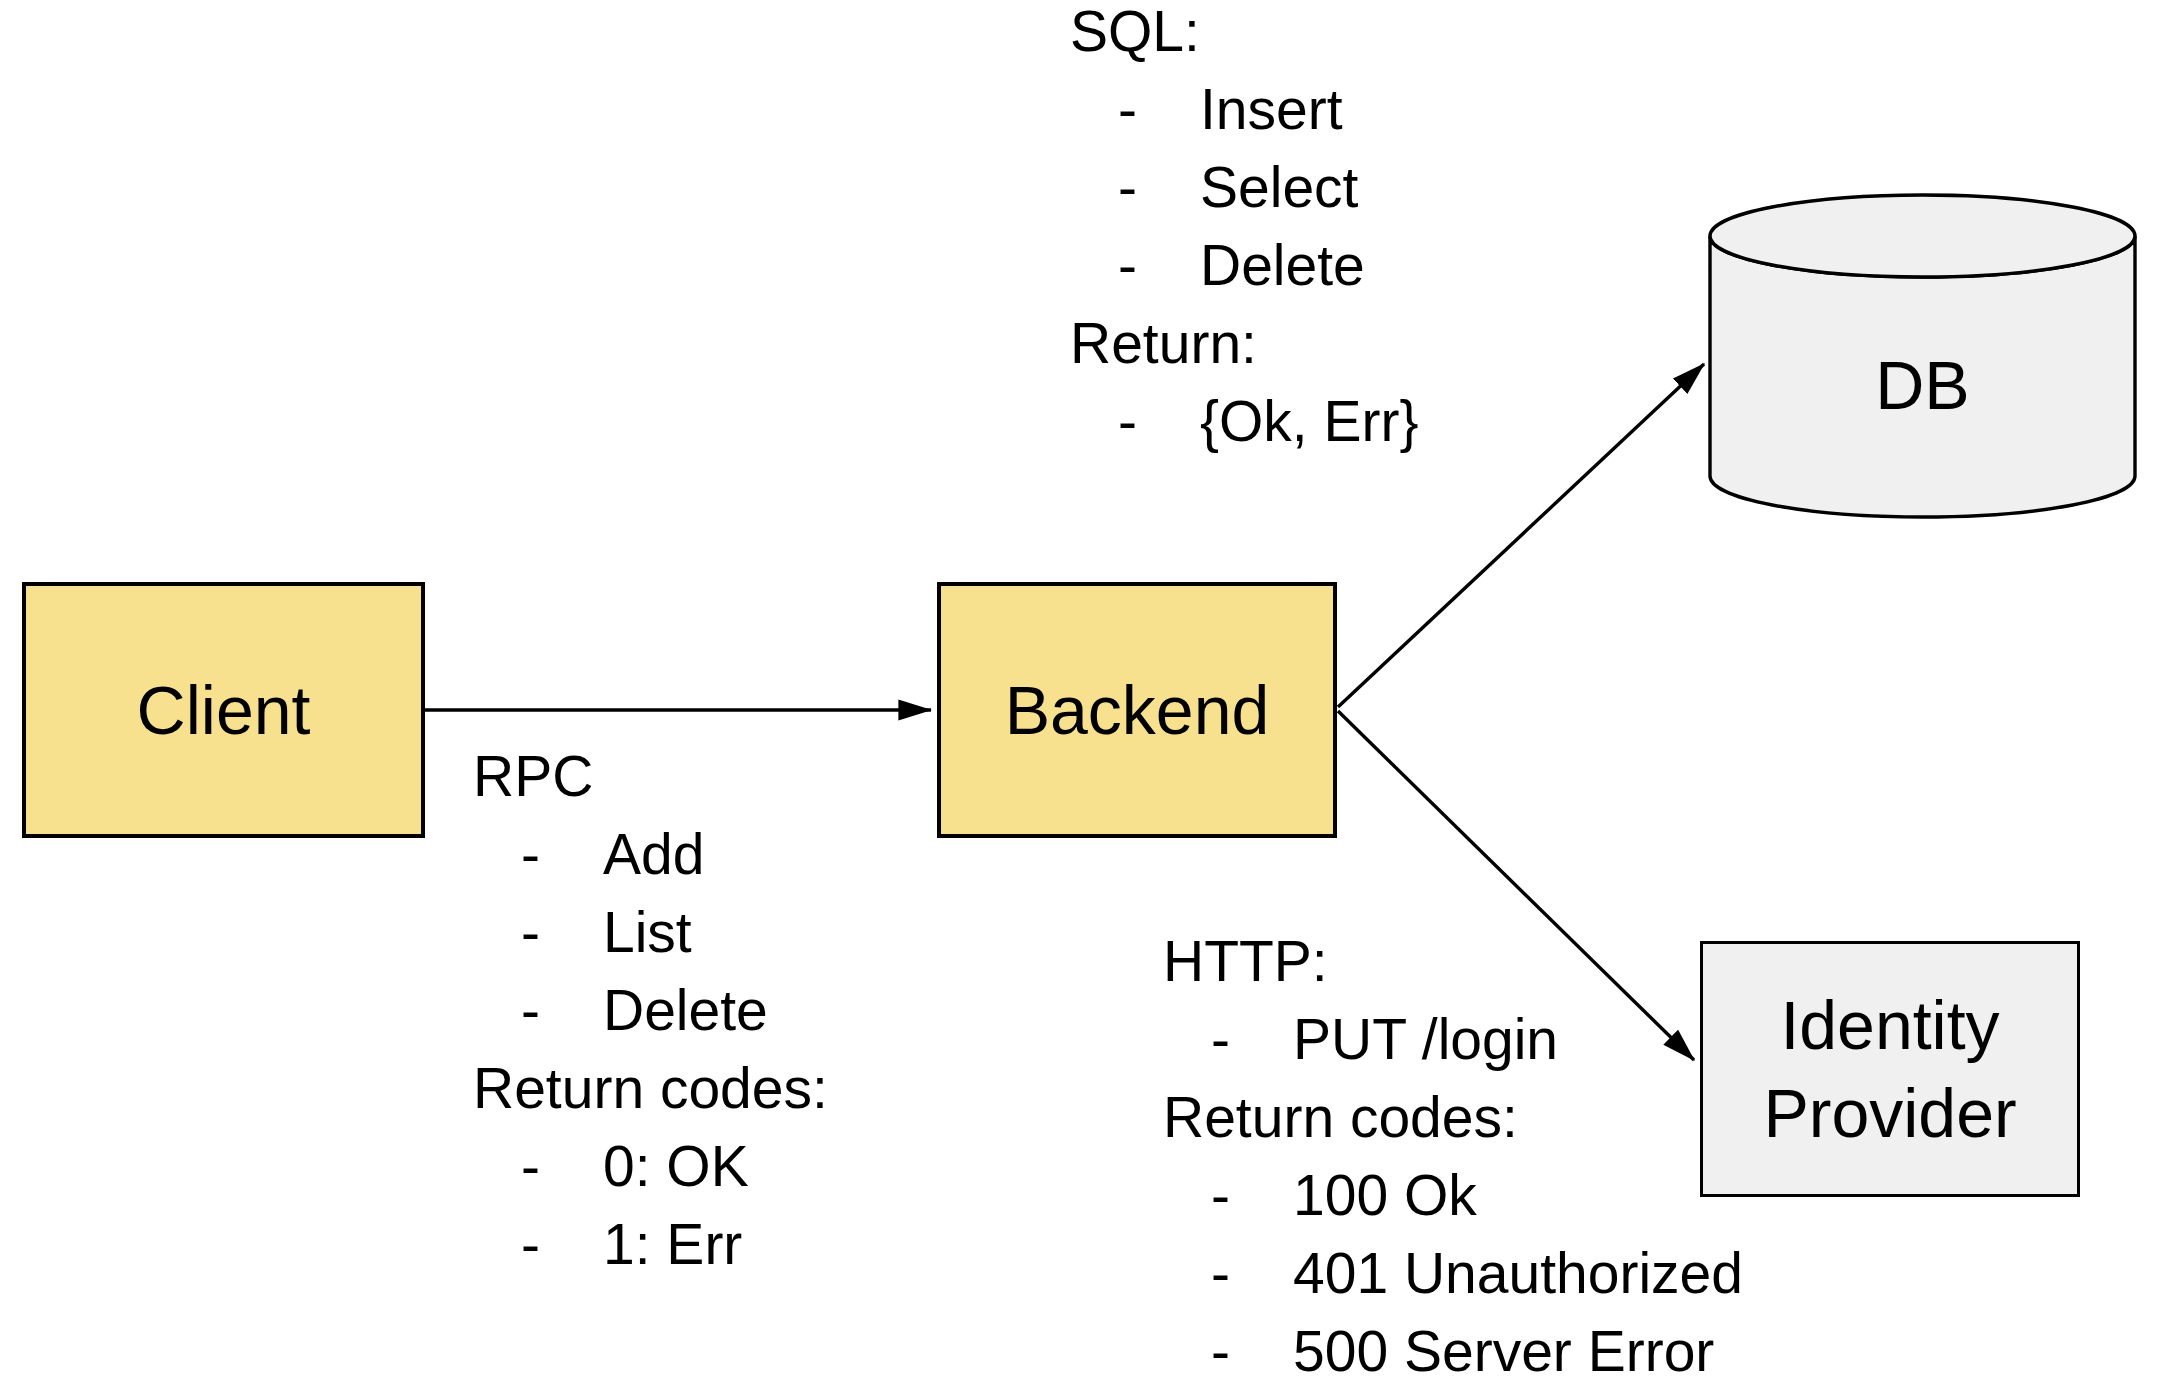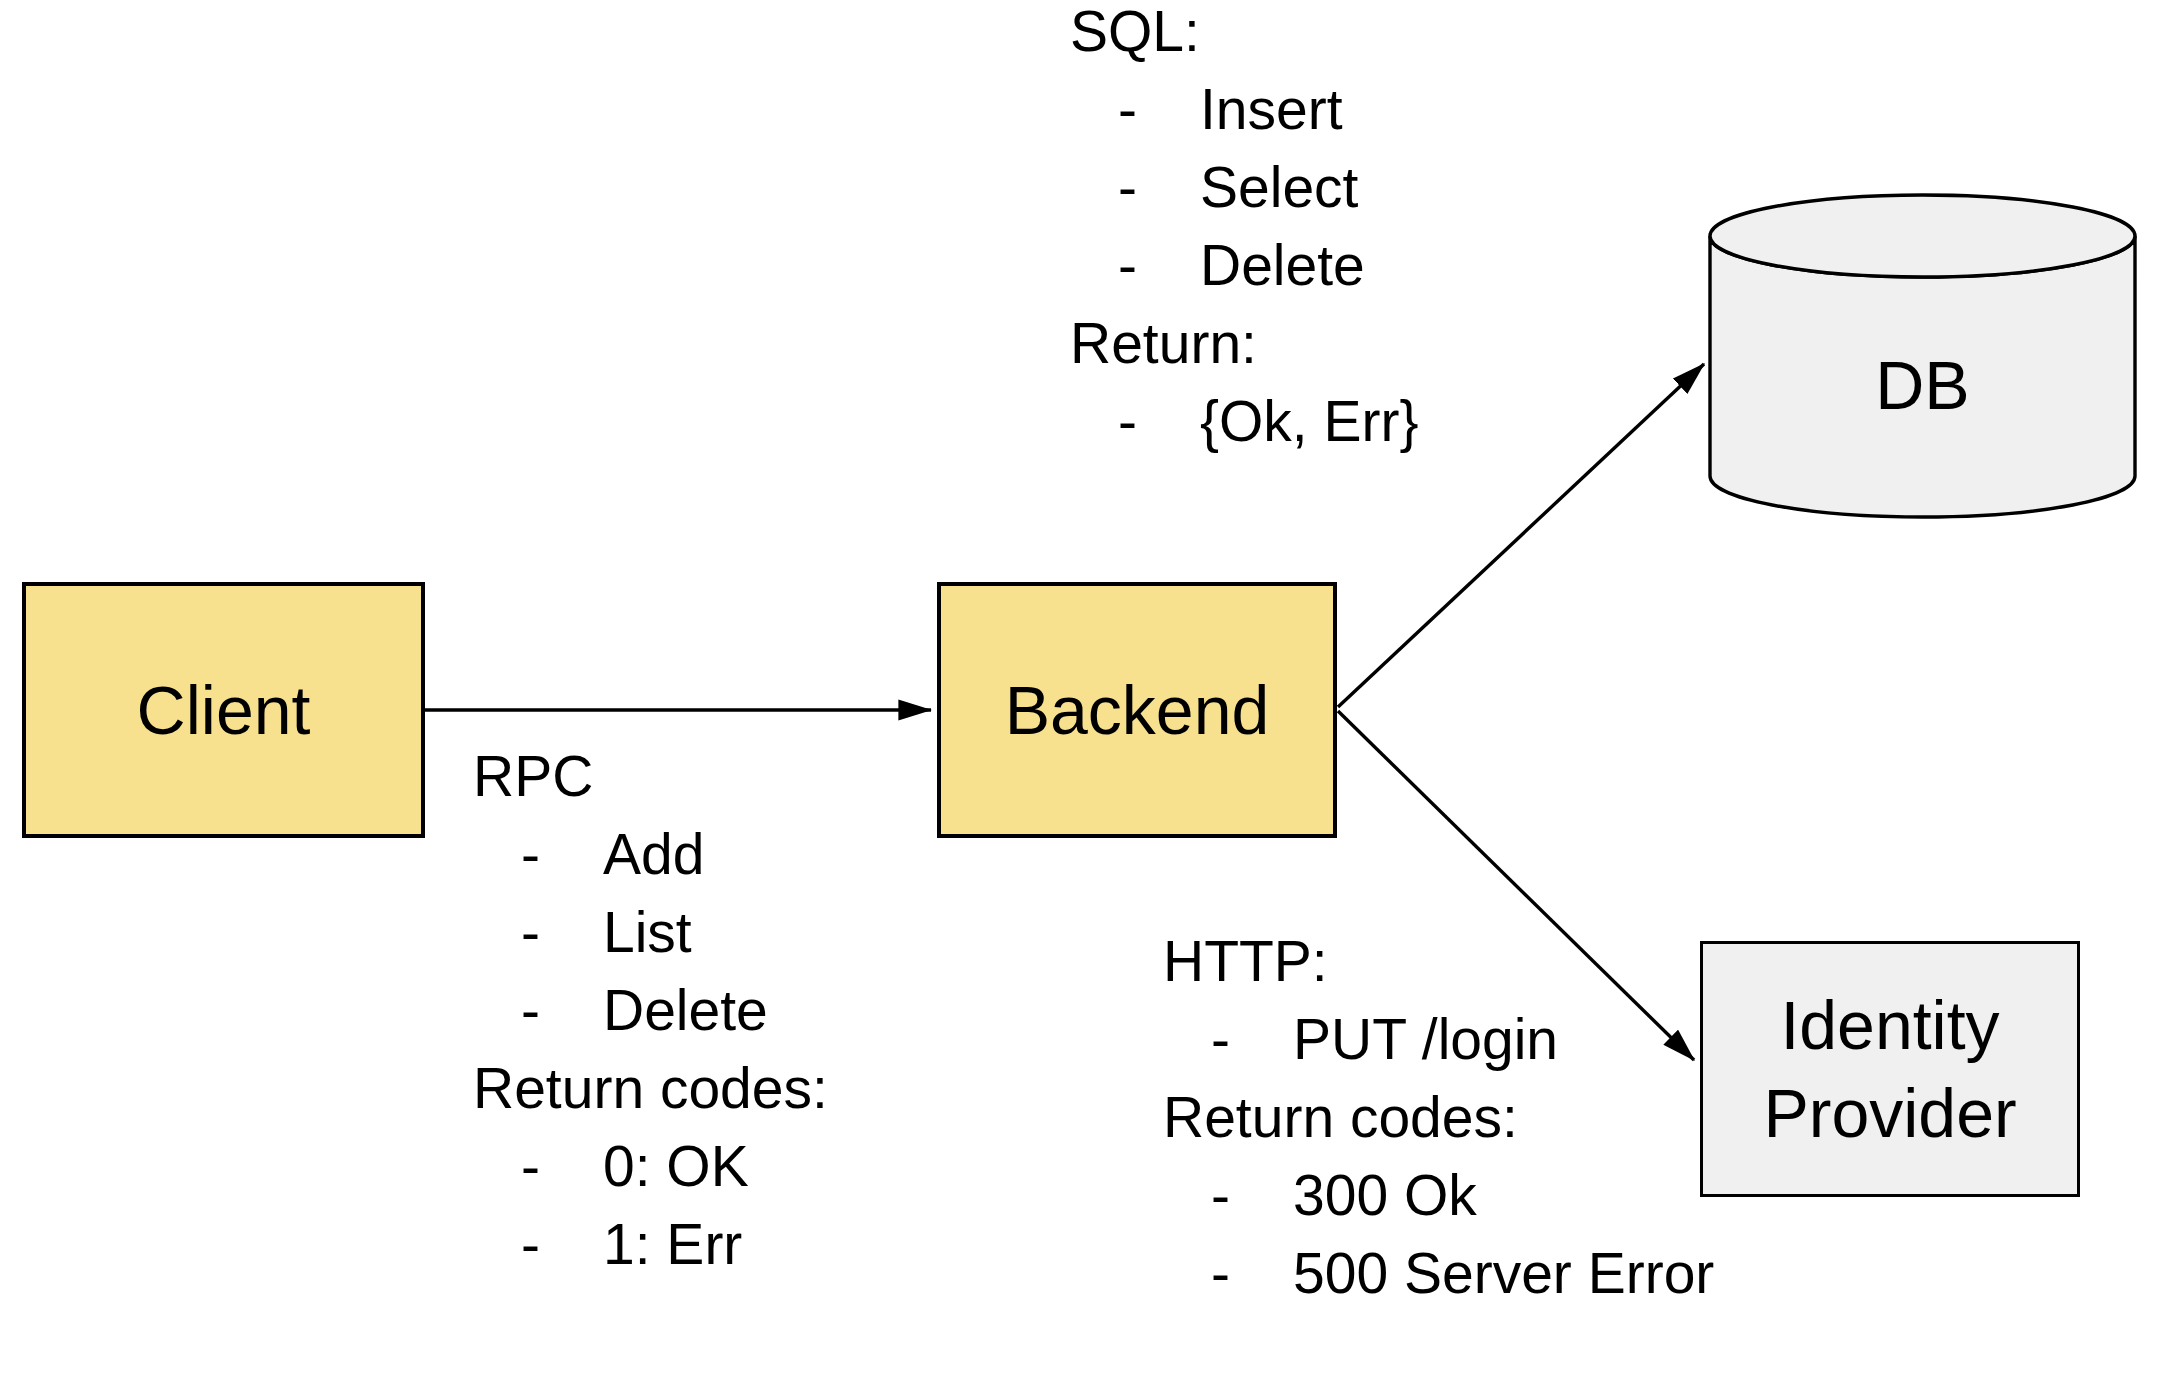--- a/index.html
+++ b/index.html
@@ -132,17 +132,18 @@
     <div class="line bullet"><span class="dash">-</span><span>Delete</span></div>
     <div class="line title">Return codes:</div>
     <div class="line bullet"><span class="dash">-</span><span>0: OK</span></div>
     <div class="line bullet"><span class="dash">-</span><span>1: Err</span></div>
   </div>
 
   <div class="note" id="http-note">
     <div class="line title">HTTP:</div>
     <div class="line bullet"><span class="dash">-</span><span>PUT /login</span></div>
     <div class="line title">Return codes:</div>
-    <div class="line bullet"><span class="dash">-</span><span>300 Ok</span></div>
+    <div class="line bullet"><span class="dash">-</span><span>100 Ok</span></div>
+    <div class="line bullet"><span class="dash">-</span><span>401 Unauthorized</span></div>
     <div class="line bullet"><span class="dash">-</span><span>500 Server Error</span></div>
   </div>
 
 </div>
 
 </body></html>

